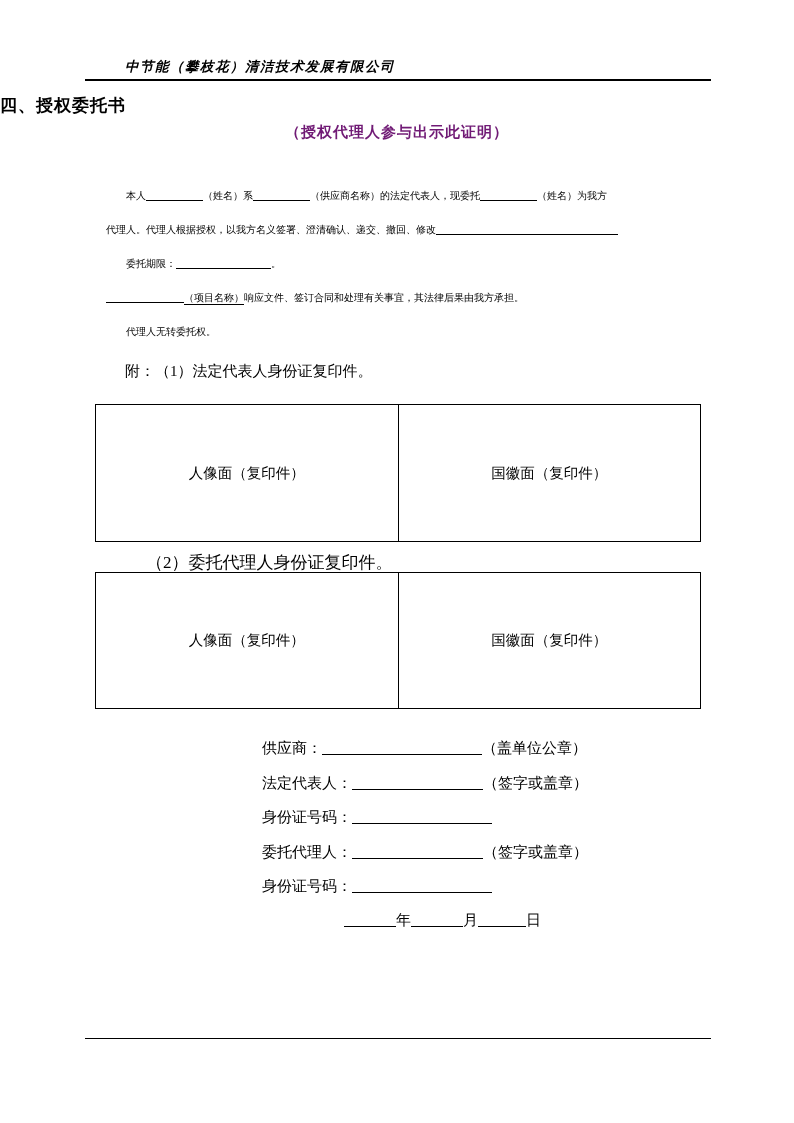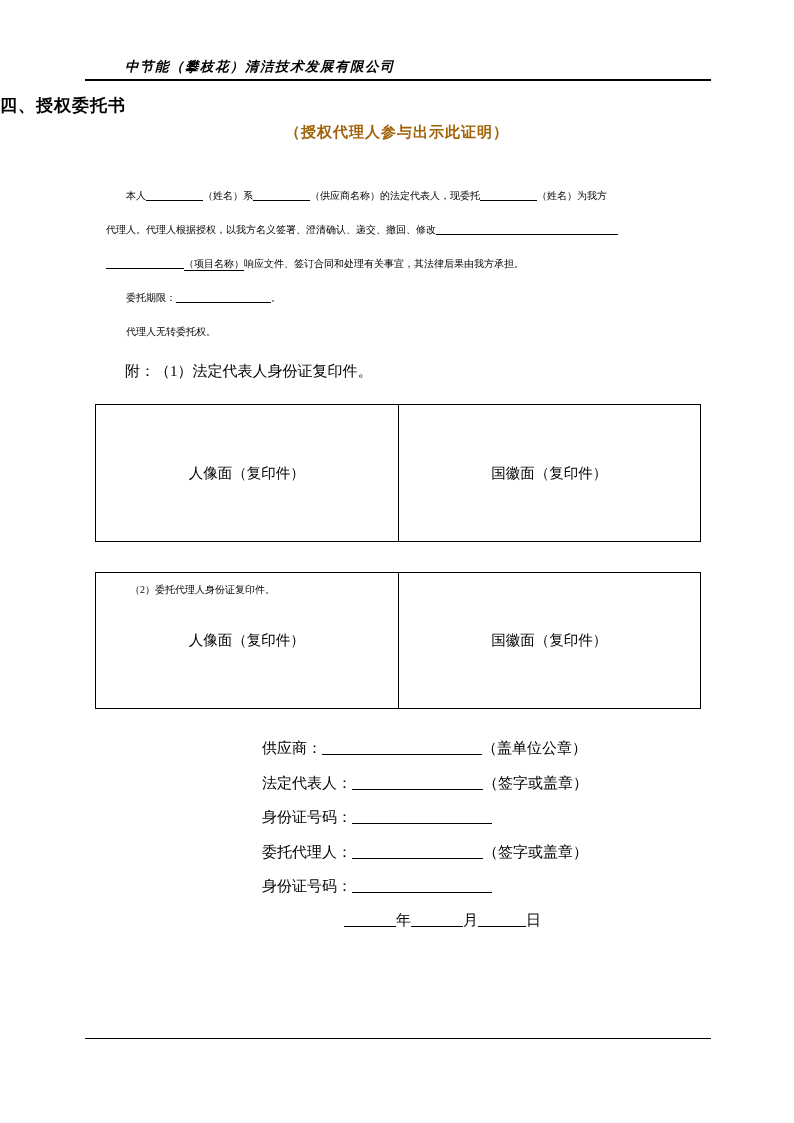--- a/index.html
+++ b/index.html
@@ -24,21 +24,21 @@
   }
   
   .doc-title {
     position:absolute; left:0; top:94px; width:794px;
     text-align:left; font-size:17px; font-weight:bold;
     letter-spacing:1px;
   }
   .doc-subtitle {
     position:absolute; left:0; top:123px; width:794px;
     text-align:center; font-size:15px; font-weight:bold;
-    color:#a16207; letter-spacing:1px;
+    color:#701a75; letter-spacing:1px;
   }
   
   .body-block {
     position:absolute; left:106px; top:179px; width:606px;
     font-size:10px; line-height:34px;
   }
   .bline { white-space:nowrap; }
   .indent { text-indent:2em; }
   .blank {
     display:inline-block;
@@ -46,23 +46,22 @@
     height:14px;
     vertical-align:-2px;
   }
   .ul { border-bottom:1px solid #000; padding-bottom:1px; }
   
   .attach-1 {
     position:absolute; left:95px; top:362px; width:606px;
     font-size:15px; text-indent:2em;
   }
   .attach-2 {
-    position:absolute; left:130px; top:551px; width:560px;
-    font-size:10px;
-    margin-top:32px;
+    position:absolute; left:146px; top:551px; width:560px;
+    font-size:17px;
   }
   
   .id-box {
     position:absolute; left:95px; width:606px;
     border:1.5px solid #000;
     display:flex;
   }
   .id-box.first  { top:404px; height:138px; }
   .id-box.second { top:572px; height:137px; }
   .id-cell {
@@ -103,25 +102,25 @@
   <div class="doc-title">四、授权委托书</div>
   <div class="doc-subtitle">（授权代理人参与出示此证明）</div>
 
   <div class="body-block">
     <div class="bline indent">
       <span>本人</span><span class="blank" style="width:57px"></span><span>（姓名）系</span><span class="blank" style="width:57px"></span><span>（供应商名称）的法定代表人，现委托</span><span class="blank" style="width:57px"></span><span>（姓名）为我方</span>
     </div>
     <div class="bline">
       <span>代理人。代理人根据授权，以我方名义签署、澄清确认、递交、撤回、修改</span><span class="blank" style="width:182px"></span>
     </div>
+    <div class="bline indent">
+      <span>委托期限：</span><span class="blank" style="width:95px"></span><span>。</span>
+    </div>
     <div class="bline">
       <span class="blank" style="width:78px"></span><span class="ul">（项目名称）</span><span>响应文件、签订合同和处理有关事宜，其法律后果由我方承担。</span>
-    </div>
-    <div class="bline indent">
-      <span>委托期限：</span><span class="blank" style="width:95px"></span><span>。</span>
     </div>
     <div class="bline indent">
       <span>代理人无转委托权。</span>
     </div>
   </div>
 
   <div class="attach-1">附：（1）法定代表人身份证复印件。</div>
 
   <div class="id-box first">
     <div class="id-cell left">人像面（复印件）</div>

